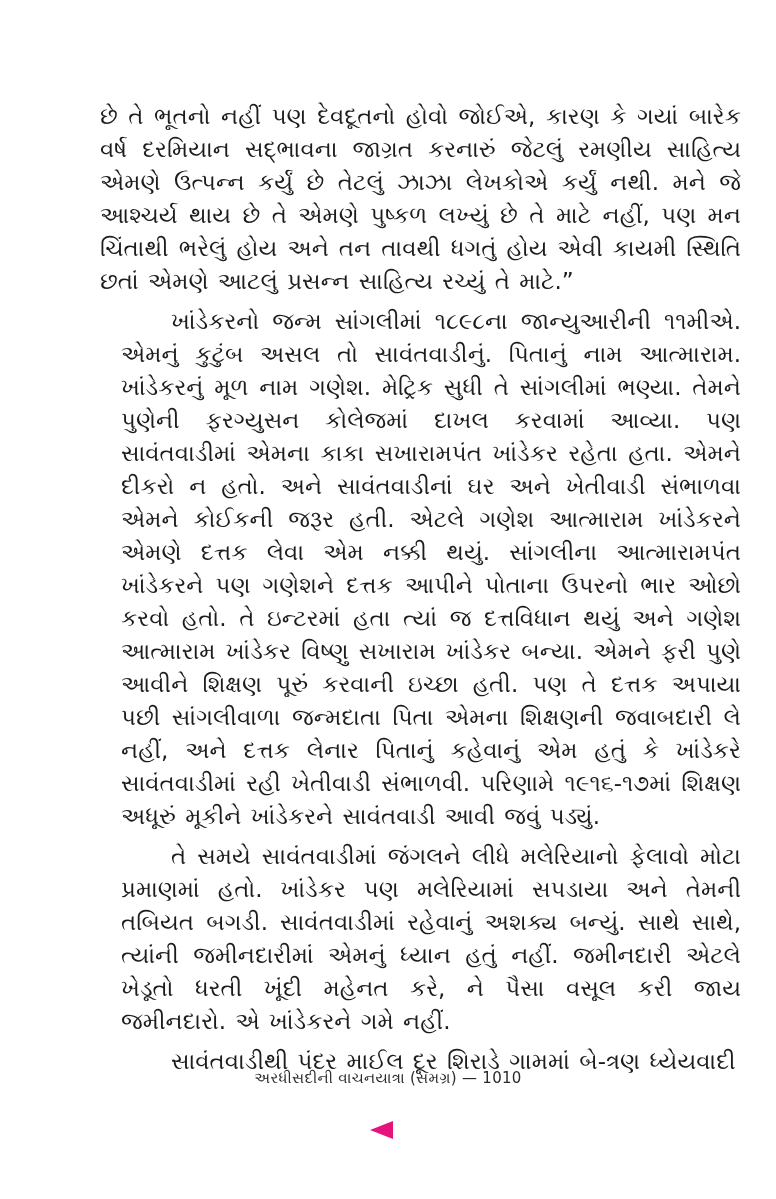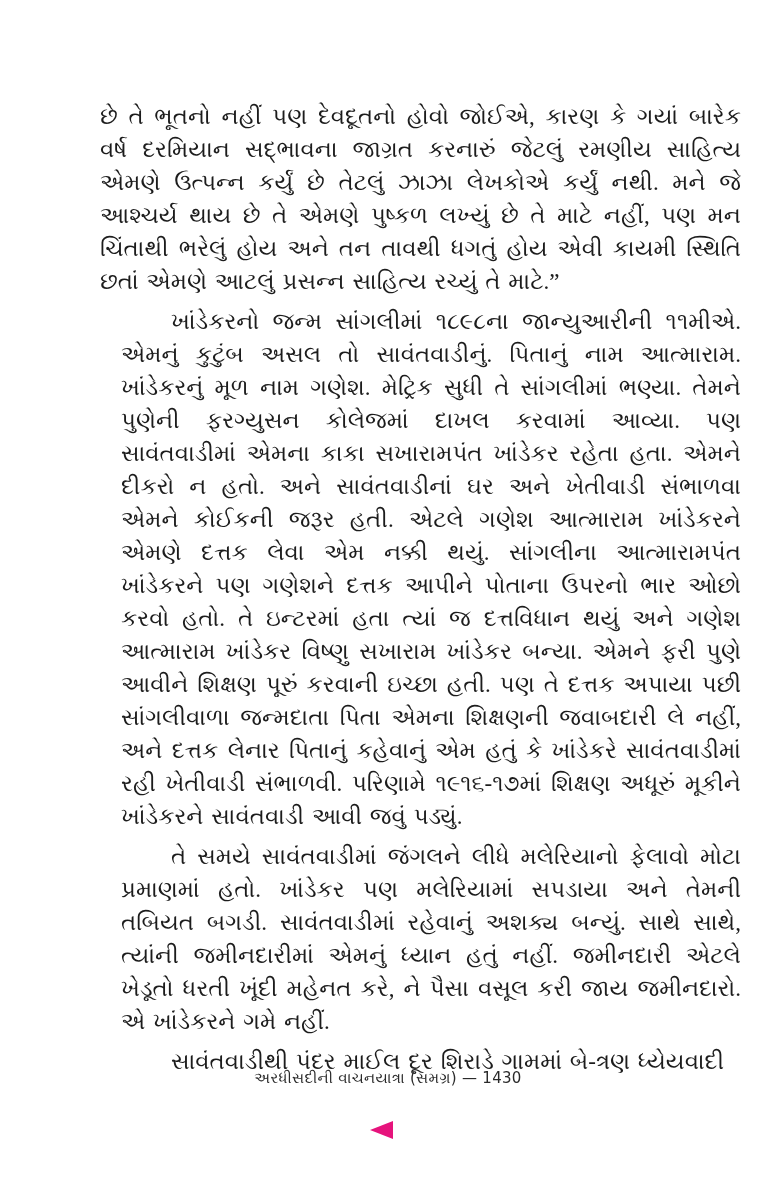--- a/index.html
+++ b/index.html
@@ -26,21 +26,20 @@
     top: 100px;
     width: 641px;
     font-size: 23px;
     line-height: 33px;
     text-align: justify;
     word-spacing: 2px;
     color: #1c1c1c;
   }
   .text-block p {
     margin: 0 0 7px 0;
-    font-family: Liberation Serif, serif;
   }
   .text-block p.indented {
     text-indent: 50px;
     margin-left: 21px;
   }
   .page-footer {
     position: absolute;
     top: 1066px;
     left: 0;
     width: 776px;
@@ -67,18 +66,18 @@
 <div class="scanned-page">
 
   <div class="text-block">
     <p>છે તે ભૂતનો નહીં પણ દેવદૂતનો હોવો જોઈએ, કારણ કે ગયાં બારેક વર્ષ દરમિયાન સદ્ભાવના જાગ્રત કરનારું જેટલું રમણીય સાહિત્ય એમણે ઉત્પન્ન કર્યું છે તેટલું ઝાઝા લેખકોએ કર્યું નથી. મને જે આશ્ચર્ય થાય છે તે એમણે પુષ્કળ લખ્યું છે તે માટે નહીં, પણ મન ચિંતાથી ભરેલું હોય અને તન તાવથી ધગતું હોય એવી કાયમી સ્થિતિ છતાં એમણે આટલું પ્રસન્ન સાહિત્ય રચ્યું તે માટે.”</p>
     <p class="indented">ખાંડેકરનો જન્મ સાંગલીમાં ૧૮૯૮ના જાન્યુઆરીની ૧૧મીએ. એમનું કુટુંબ અસલ તો સાવંતવાડીનું. પિતાનું નામ આત્મારામ. ખાંડેકરનું મૂળ નામ ગણેશ. મેટ્રિક સુધી તે સાંગલીમાં ભણ્યા. તેમને પુણેની ફરગ્યુસન કોલેજમાં દાખલ કરવામાં આવ્યા. પણ સાવંતવાડીમાં એમના કાકા સખારામપંત ખાંડેકર રહેતા હતા. એમને દીકરો ન હતો. અને સાવંતવાડીનાં ઘર અને ખેતીવાડી સંભાળવા એમને કોઈકની જરૂર હતી. એટલે ગણેશ આત્મારામ ખાંડેકરને એમણે દત્તક લેવા એમ નક્કી થયું. સાંગલીના આત્મારામપંત ખાંડેકરને પણ ગણેશને દત્તક આપીને પોતાના ઉપરનો ભાર ઓછો કરવો હતો. તે ઇન્ટરમાં હતા ત્યાં જ દત્તવિધાન થયું અને ગણેશ આત્મારામ ખાંડેકર વિષ્ણુ સખારામ ખાંડેકર બન્યા. એમને ફરી પુણે આવીને શિક્ષણ પૂરું કરવાની ઇચ્છા હતી. પણ તે દત્તક અપાયા પછી સાંગલીવાળા જન્મદાતા પિતા એમના શિક્ષણની જવાબદારી લે નહીં, અને દત્તક લેનાર પિતાનું કહેવાનું એમ હતું કે ખાંડેકરે સાવંતવાડીમાં રહી ખેતીવાડી સંભાળવી. પરિણામે ૧૯૧૬-૧૭માં શિક્ષણ અધૂરું મૂકીને ખાંડેકરને સાવંતવાડી આવી જવું પડ્યું.</p>
     <p class="indented">તે સમયે સાવંતવાડીમાં જંગલને લીધે મલેરિયાનો ફેલાવો મોટા પ્રમાણમાં હતો. ખાંડેકર પણ મલેરિયામાં સપડાયા અને તેમની તબિયત બગડી. સાવંતવાડીમાં રહેવાનું અશક્ય બન્યું. સાથે સાથે, ત્યાંની જમીનદારીમાં એમનું ધ્યાન હતું નહીં. જમીનદારી એટલે ખેડૂતો ધરતી ખૂંદી મહેનત કરે, ને પૈસા વસૂલ કરી જાય જમીનદારો. એ ખાંડેકરને ગમે નહીં.</p>
     <p class="indented">સાવંતવાડીથી પંદર માઈલ દૂર શિરાડે ગામમાં બે-ત્રણ ધ્યેયવાદી</p>
   </div>
 
   <div class="page-footer">
-    <span>અરધીસદીની વાચનયાત્રા (સમગ્ર) — 1430</span>
+    <span>અરધીસદીની વાચનયાત્રા (સમગ્ર) — 1010</span>
   </div>
 
   <div class="page-marker" style="border-right-color: rgb(230, 19, 124);"></div>
 
 </div>
 
 </body></html>

